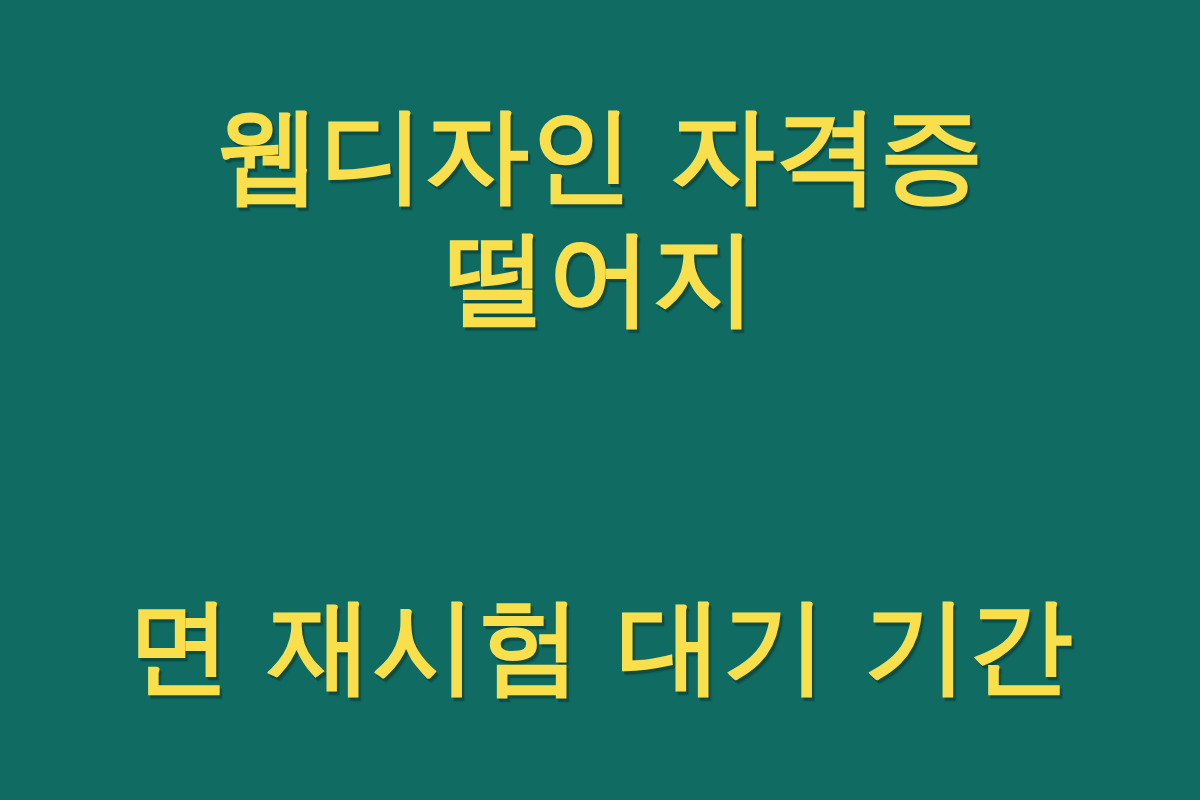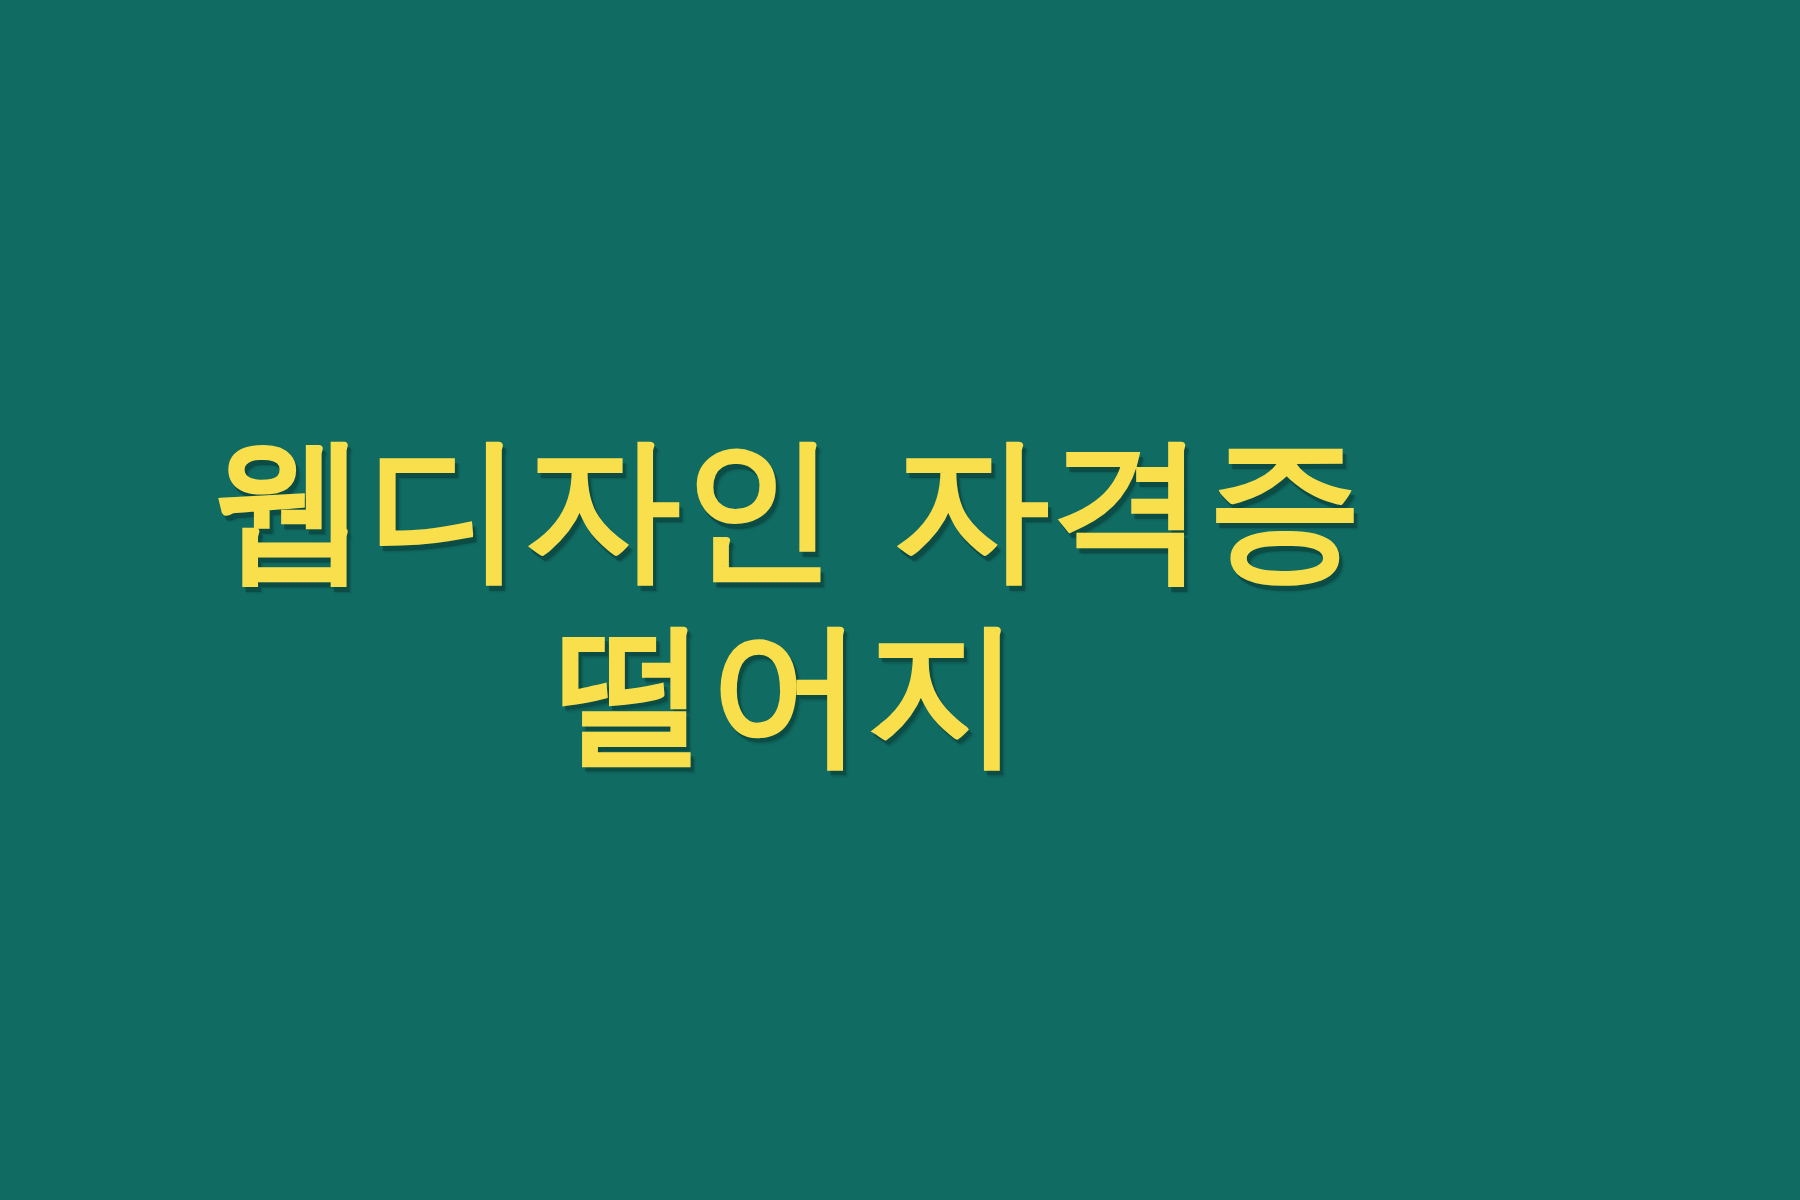--- a/index.html
+++ b/index.html
@@ -15,20 +15,21 @@
     font-family: "DejaVu Sans", "Liberation Sans", sans-serif;
   }
 
   #banner {
     position: relative;
     width: 1200px;
     height: 800px;
     box-sizing: border-box;
     display: flex;
     align-items: center;
+    justify-content: center;
     background-color: #106B62;
   }
 
   #headline {
     width: 1050px;
     margin: 0;
     padding: 0;
     text-align: center;
     font-family: "DejaVu Sans", "Liberation Sans", sans-serif;
     font-weight: 700;
@@ -47,15 +48,16 @@
     display: block;
   }
 </style>
 </head>
 <body>
 
 <div id="banner" style="background-color: rgb(16, 107, 98);">
 
   <h1 id="headline" style="color: rgb(250, 223, 77); text-shadow: rgba(9, 62, 56, 0.55) 2px 3px 0px, rgba(9, 62, 56, 0.3) 3px 4px 1px; text-align: center;">
     <span class="headline-line">웹디자인 자격증 떨어지</span>
+    <span class="headline-line">면 재시험 대기 기간</span>
   </h1>
 
 </div>
 
 </body></html>

